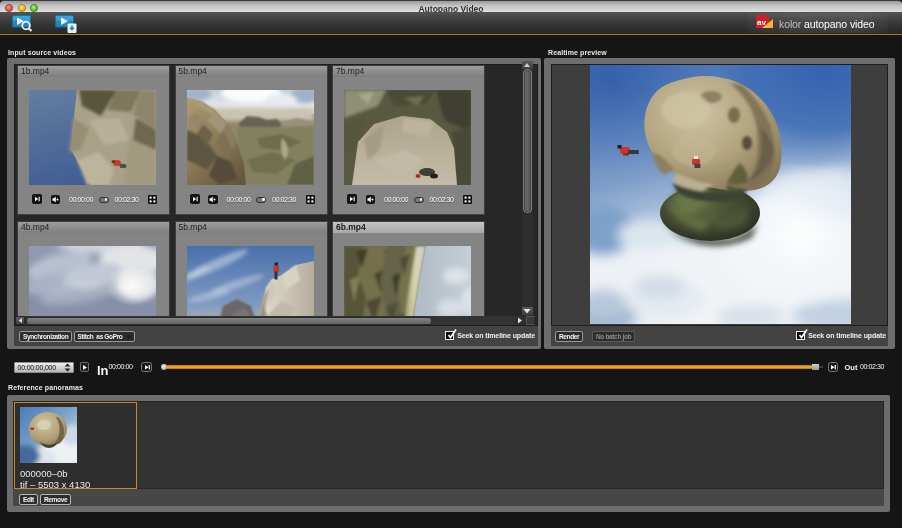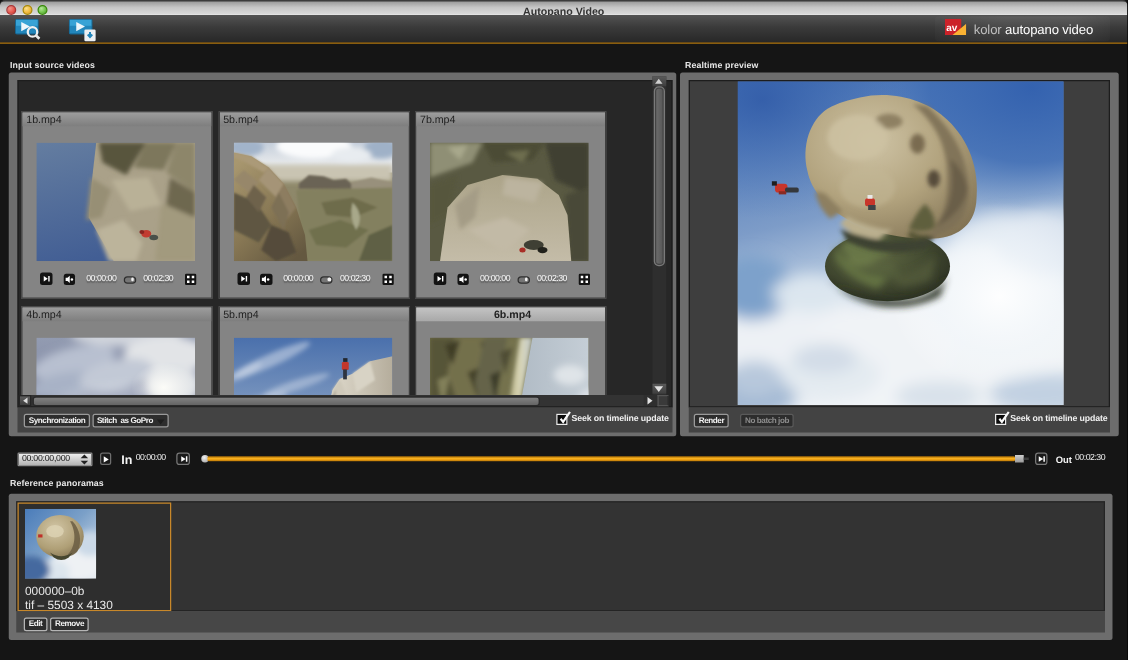--- a/index.html
+++ b/index.html
@@ -15,21 +15,21 @@
   border-top:1px solid #3c3c3c; border-radius:4px 4px 0 0; }
 #title { position:absolute; width:100%; text-align:center; top:2.5px; font-size:8.5px; font-weight:bold; color:#333; }
 .tl { position:absolute; top:3px; width:8px; height:8px; border-radius:50%; }
 
 #toolbar { position:absolute; left:0; top:12px; width:902px; height:23px;
   background:linear-gradient(#535353, #3a3a3a 45%, #272727); border-bottom:1px solid #b0750e; }
 
 .panelframe { position:absolute; background:#6d6d6d; border-radius:2px; }
 .viewport { position:absolute; background:#272727; border:1px solid #1d1d1d; }
 
-.card { position:absolute; width:153px; background:#848484; border:1px solid #3f3f3f;margin-top:24px; }
+.card { position:absolute; width:153px; background:#848484; border:1px solid #3f3f3f; }
 .cardhead { position:absolute; left:0; top:0; width:100%; height:11px;
   background:linear-gradient(#9d9d9d,#7e7e7e); color:#222; font-size:8.5px; padding-left:3px; line-height:11px; }
 .cardimg { position:absolute; left:11px; top:24px; width:127px; height:95px; overflow:hidden; }
 .tc { position:absolute; color:#fff; font-size:7px; letter-spacing:-0.4px; text-shadow:0 1px 1px rgba(0,0,0,.4); }
 
 .btn { position:absolute; background:#2d2d2d; border:1px solid #9a9a9a; border-radius:2px;
   color:#f2f2f2; font-weight:bold; font-size:6.5px; letter-spacing:-0.35px; text-align:center; white-space:nowrap; }
 .chkrow { position:absolute; display:flex; align-items:center; white-space:nowrap; }
 .chkbox { width:9px; height:9px; background:#0c0c0c; border:1px solid #ececec; position:relative; flex:none; }
 .chkrow .txt { color:#f0f0f0; font-weight:bold; font-size:7px; letter-spacing:-0.1px; margin-left:3px; }
@@ -351,21 +351,21 @@
           <path d="M66 95 L76 50 L82 42 L78 64 L72 95 Z" fill="#aaa393"></path>
           <path d="M66 95 L76 55 L80 70 L74 95 Z" fill="#9a9486"></path>
         </g>
         <rect x="86.5" y="19.5" width="5.5" height="6.5" rx="1" fill="#c4372c"></rect>
         <rect x="87.5" y="25.5" width="3" height="8" fill="#2e3440"></rect>
         <rect x="87.5" y="16.5" width="3.5" height="3" fill="#23272e"></rect>
       </svg>
         </div>
     </div>
 
-    <div class="card" style="left:317px; top:156px; height:150px;text-align:center;">
+    <div class="card" style="left:317px; top:156px; height:150px;">
       <div class="cardhead" style="background:linear-gradient(#c4c4c4,#a8a8a8); font-weight:bold;">6b.mp4</div>
       <div class="cardimg">
           <svg width="127" height="95" viewBox="0 0 127 95">
         <defs>
           <linearGradient id="band6" x1="0" y1="0" x2="1" y2="0">
             <stop offset="0" stop-color="#9a9668"></stop>
                 <stop offset="0.55" stop-color="#d8d4b2"></stop>
                 <stop offset="1" stop-color="#c4ccd0"></stop>
           </linearGradient>
           <linearGradient id="sky6r" x1="0" y1="0" x2="1" y2="0">
@@ -580,21 +580,21 @@
             <path d="M5.5 0.5 L8.5 3.5 L2.5 3.5 Z" fill="#222"></path>
             <path d="M5.5 8.5 L8.5 5.5 L2.5 5.5 Z" fill="#222"></path>
           </svg>
       </div>
     </div>
     <div class="abs" style="left:79.5px; top:13px; width:9px; height:9.5px; background:#191919; border:1px solid #6e6e6e; border-radius:2px;">
       <svg width="7" height="7" style="position:absolute;left:0.5px;top:0.5px;">
           <path d="M2 1 L6 3.5 L2 6 Z" fill="#fff"></path>
         </svg>
     </div>
-    <div class="abs" style="left:97px; top:13.5px; color:#f5f5f5; font-weight:bold; font-size:10px;">In</div>
+    <div class="abs" style="left:97px; top:13.5px; color:#f5f5f5; font-weight:bold; font-size:13px;">In</div>
     <div class="abs" style="left:108.5px; top:14px; color:#f5f5f5; font-size:7px; letter-spacing:-0.4px;">00:00:00</div>
     <div class="abs" style="left:141px; top:12.5px; width:10.5px; height:10.5px; background:#191919; border:1px solid #787878; border-radius:2.5px;">
       <svg width="8.5" height="8.5" style="position:absolute;left:0.5px;top:0.5px;">
           <path d="M2 2 L5.5 4.2 L2 6.4 Z" fill="#fff"></path>
           <rect x="5.7" y="2" width="1.2" height="4.4" fill="#fff"></rect>
         </svg>
     </div>
     <div class="abs" style="left:160.5px; top:15px; width:6px; height:6px; background:radial-gradient(circle at 40% 35%, #efefef, #9a9a9a); border-radius:50%;"></div>
     <div class="abs" style="left:166px; top:16px; width:646px; height:3.5px; background:linear-gradient(#a86c06,#f8b01d 45%,#e89a10 75%,#a86c06); border-radius:1px;"></div>
     <div class="abs" style="left:812px; top:14.5px; width:6.5px; height:6px; background:linear-gradient(#cfcfcf,#9a9a9a);"></div>

